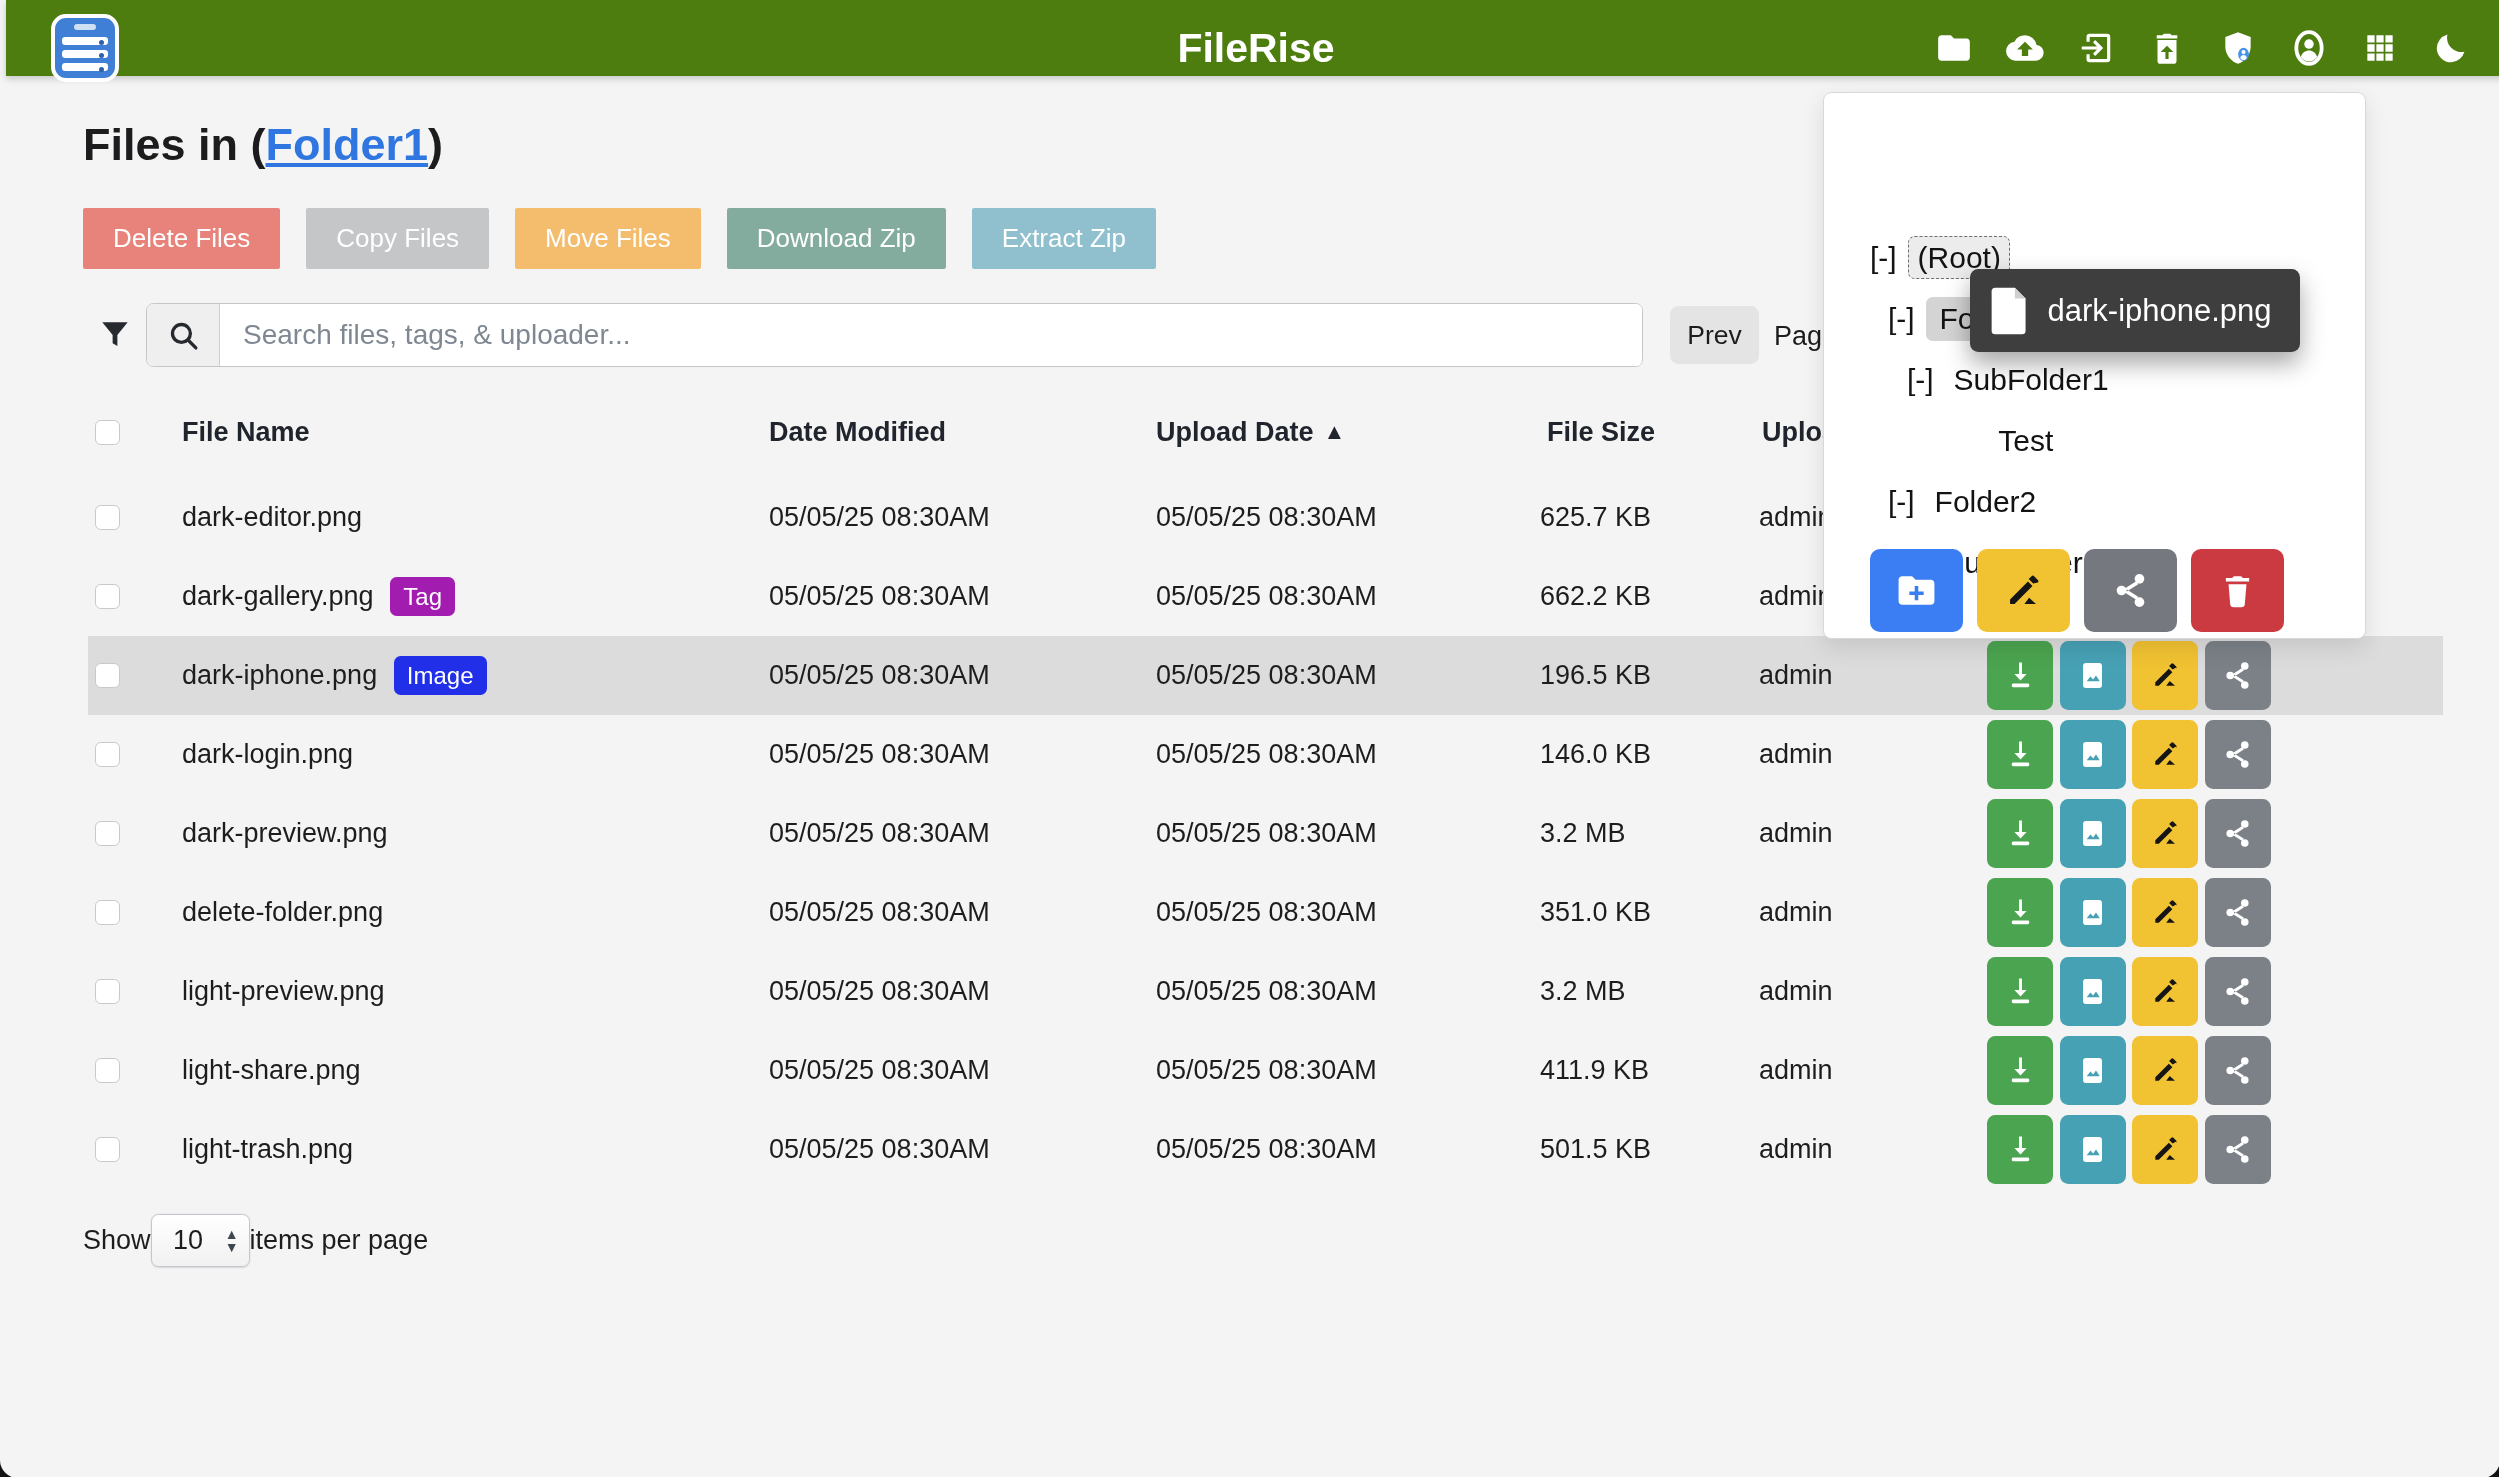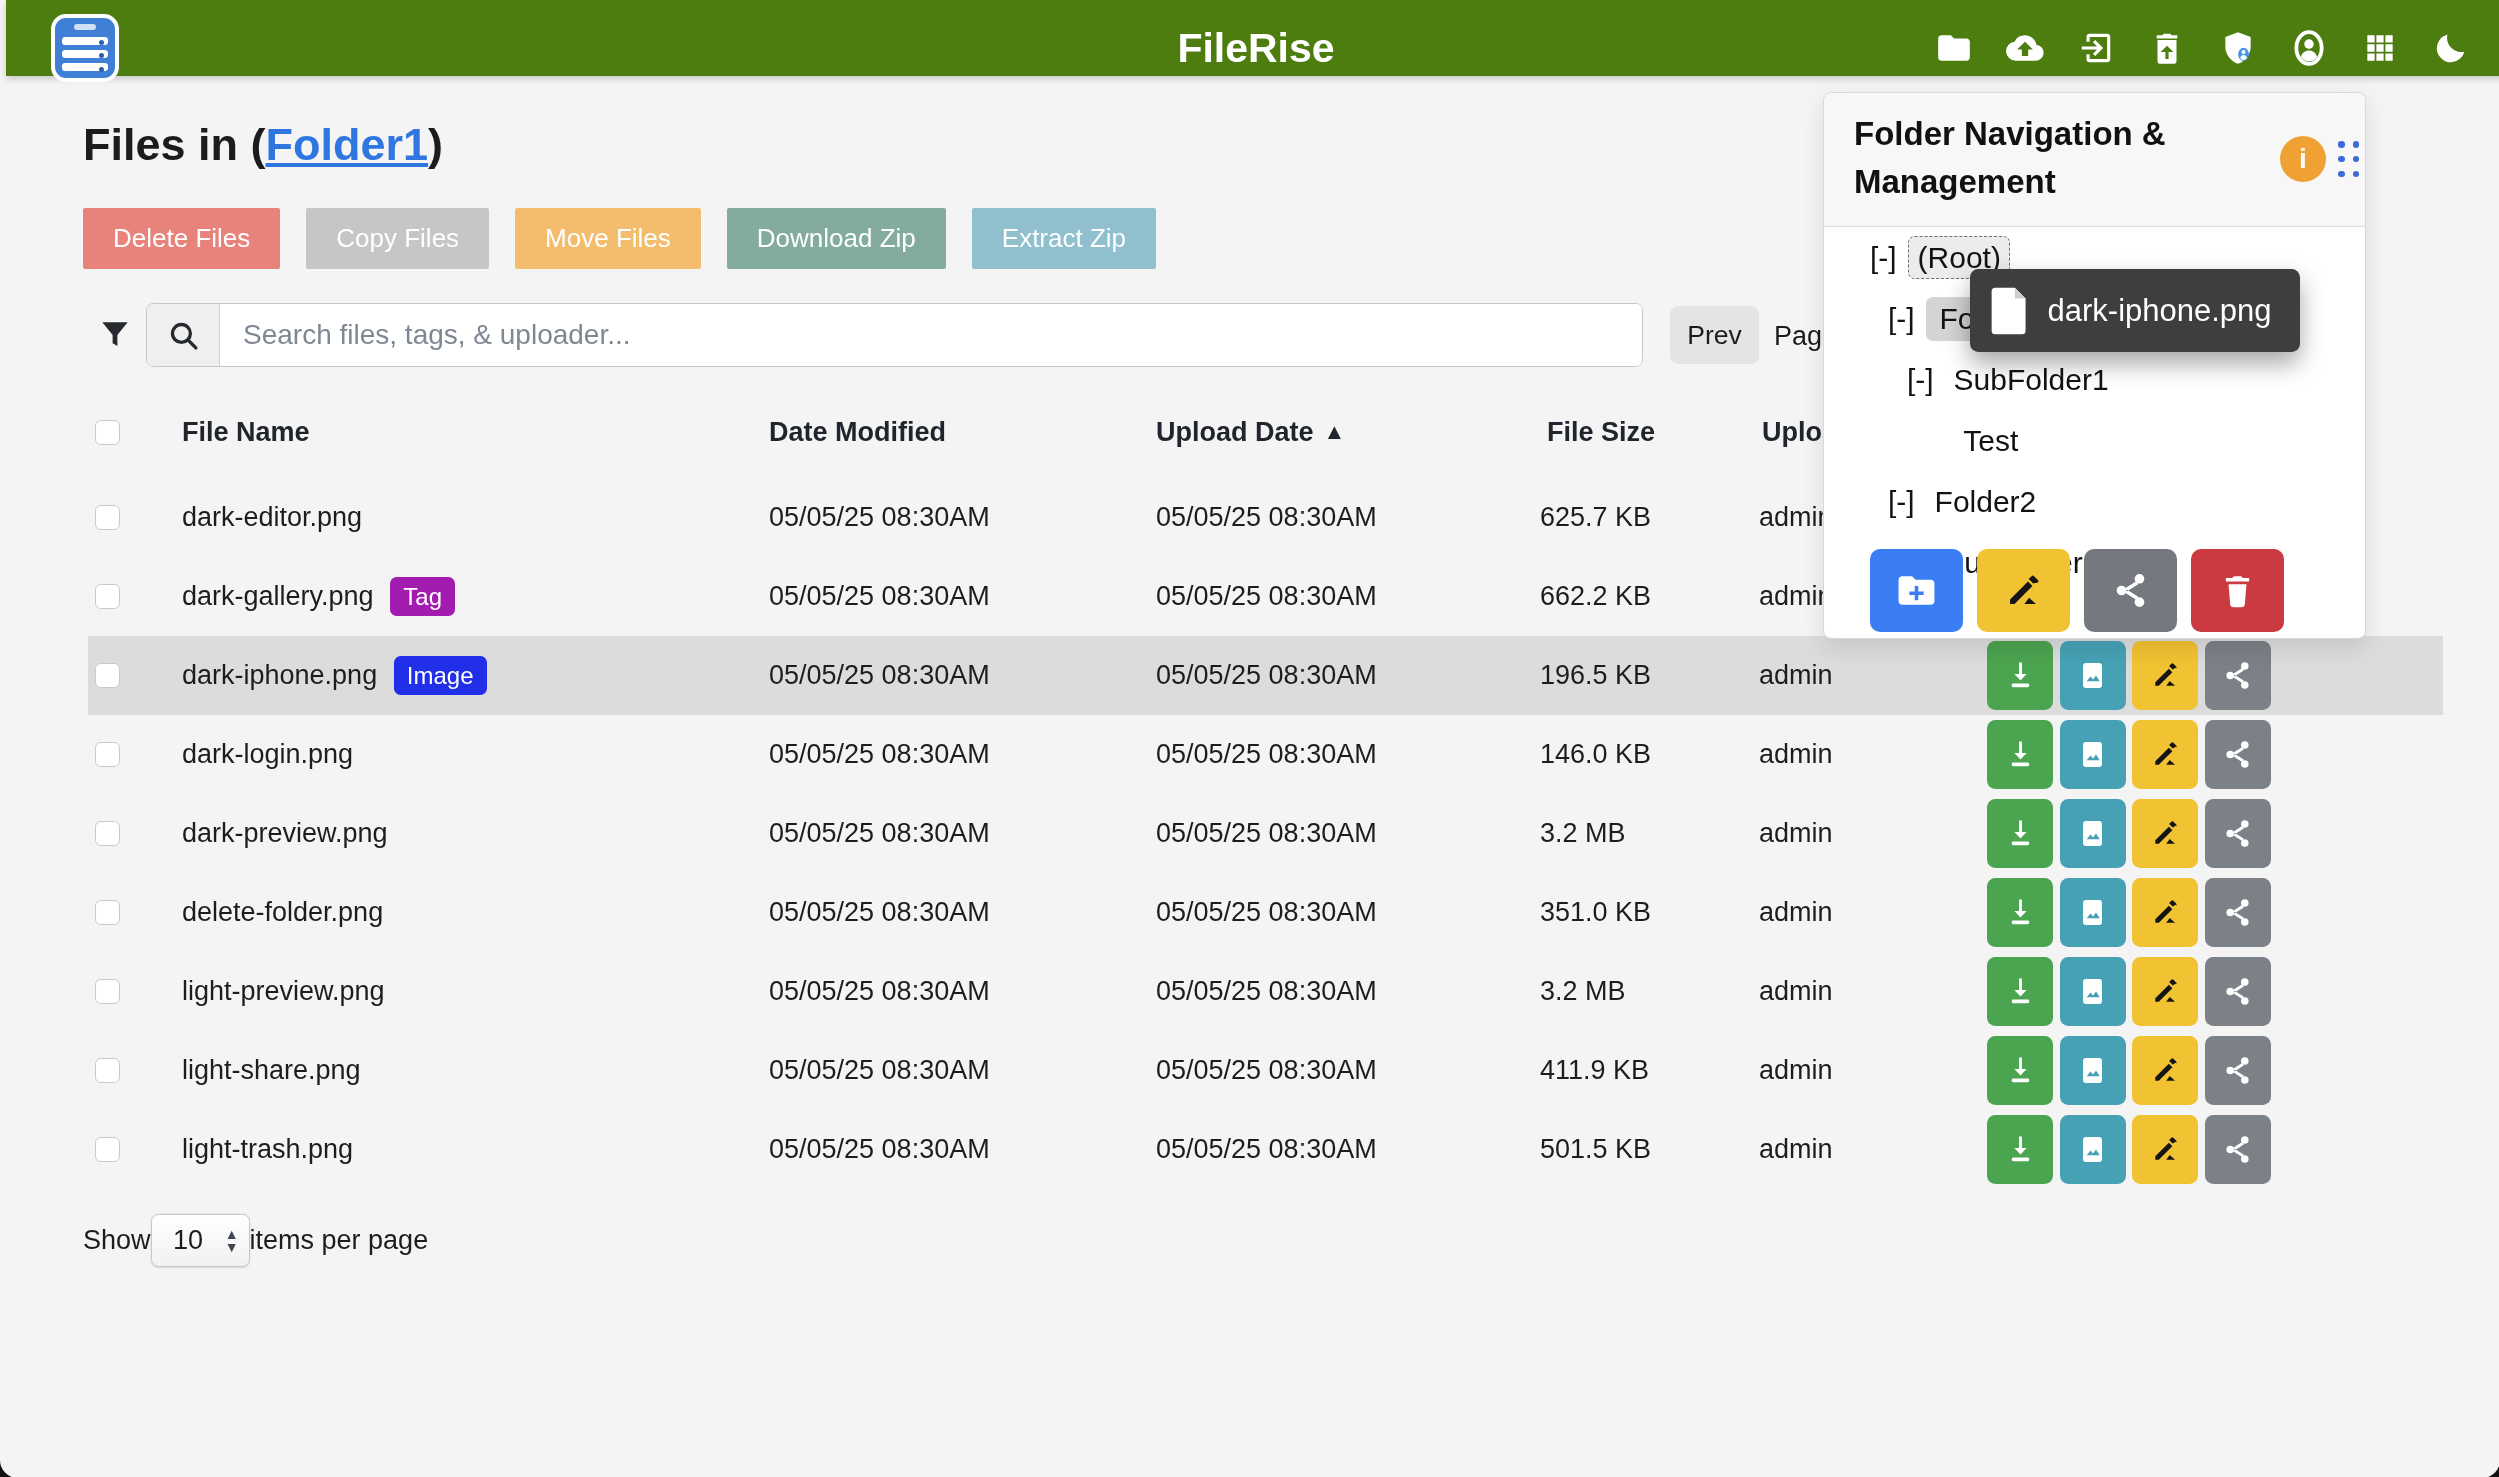--- a/index.html
+++ b/index.html
@@ -583,49 +583,37 @@
   <div class="footer">
     <span>Show</span>
     <div class="select">
       <span class="val">10</span>
       <span class="spin">▲<br>▼</span>
     </div>
     <span>items per page</span>
   </div>
 
   <div class="panel">
-    <div class="panel-head">
-      <div class="panel-title">Folder Navigation &amp; Management</div>
-      <div class="info-icon">i</div>
-      <div class="drag-handle">
-        <i></i>
-          <i></i>
-          <i></i>
-          <i></i>
-          <i></i>
-          <i></i>
-      </div>
-    </div>
     <div class="tree">
     <div class="titem droptarget" style="padding-left: 46px;">
       <span class="toggle">[-]</span>
       <span class="tlabel">(Root)</span>
     </div>
 
     <div class="titem selected" style="padding-left: 64px;">
       <span class="toggle">[-]</span>
       <span class="tlabel">Folder1</span>
     </div>
 
     <div class="titem" style="padding-left: 83px;">
       <span class="toggle">[-]</span>
       <span class="tlabel">SubFolder1</span>
     </div>
 
-    <div class="titem" style="padding-left: 131px;">
+    <div class="titem" style="padding-left: 131px; margin-left: 35px;">
 
       <span class="tlabel">Test</span>
     </div>
 
     <div class="titem" style="padding-left: 64px;">
       <span class="toggle">[-]</span>
       <span class="tlabel">Folder2</span>
     </div>
 
     <div class="titem" style="padding-left: 112px;">

